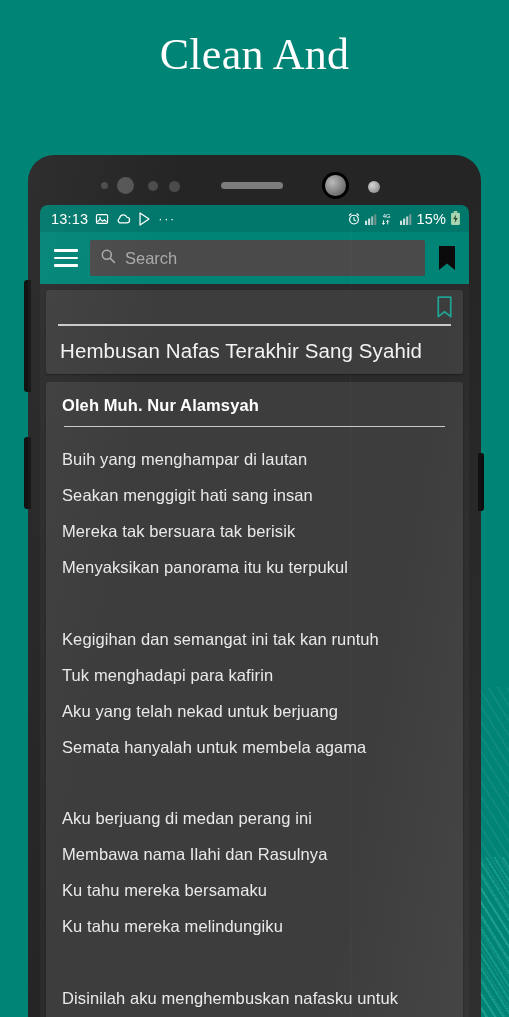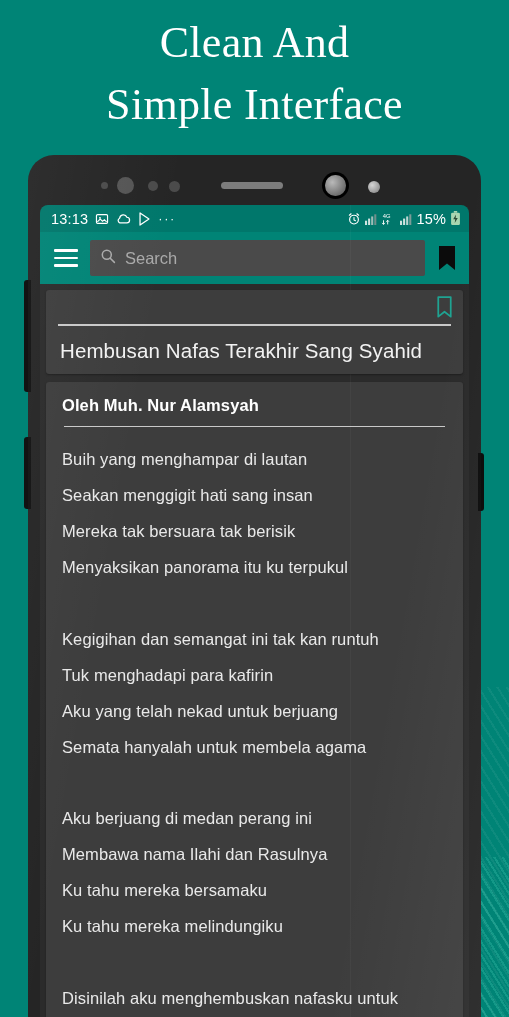--- a/index.html
+++ b/index.html
@@ -29,21 +29,21 @@
        58deg,
        rgba(0,255,200,0.00) 0px,
        rgba(0,255,200,0.00) 5px,
        rgba(120,255,225,0.16) 5px,
        rgba(120,255,225,0.16) 7px);
     pointer-events:none;
   }
 
   
   .headline{
-    position:absolute; top:4px; left:0; width:509px;
+    position:absolute; top:16px; left:0; width:509px;
     padding-top:8px;
     text-align:center;
     font-family:"Liberation Serif", serif;
     color:#ffffff;
     font-size:44px;
     line-height:1.42;
     letter-spacing:0.3px;
   }
   .headline div{ white-space:nowrap; }
 
@@ -153,21 +153,20 @@
   .seam{ position:absolute; left:310px; top:0; width:1px; height:100%; background:rgba(255,255,255,0.035); pointer-events:none; }
 </style>
 </head>
 <body>
 
 <div class="bg-texture"></div>
 <div class="bg-texture2"></div>
 
 <div class="headline">
   <div>Clean And</div>
-  <div>Simple Interface</div>
 </div>
 
 <div class="phone">
 
   <div class="btn-left-1"></div>
   <div class="btn-left-2"></div>
   <div class="btn-right-1"></div>
 
   <div class="bezel">
     <div class="dot d1"></div>

